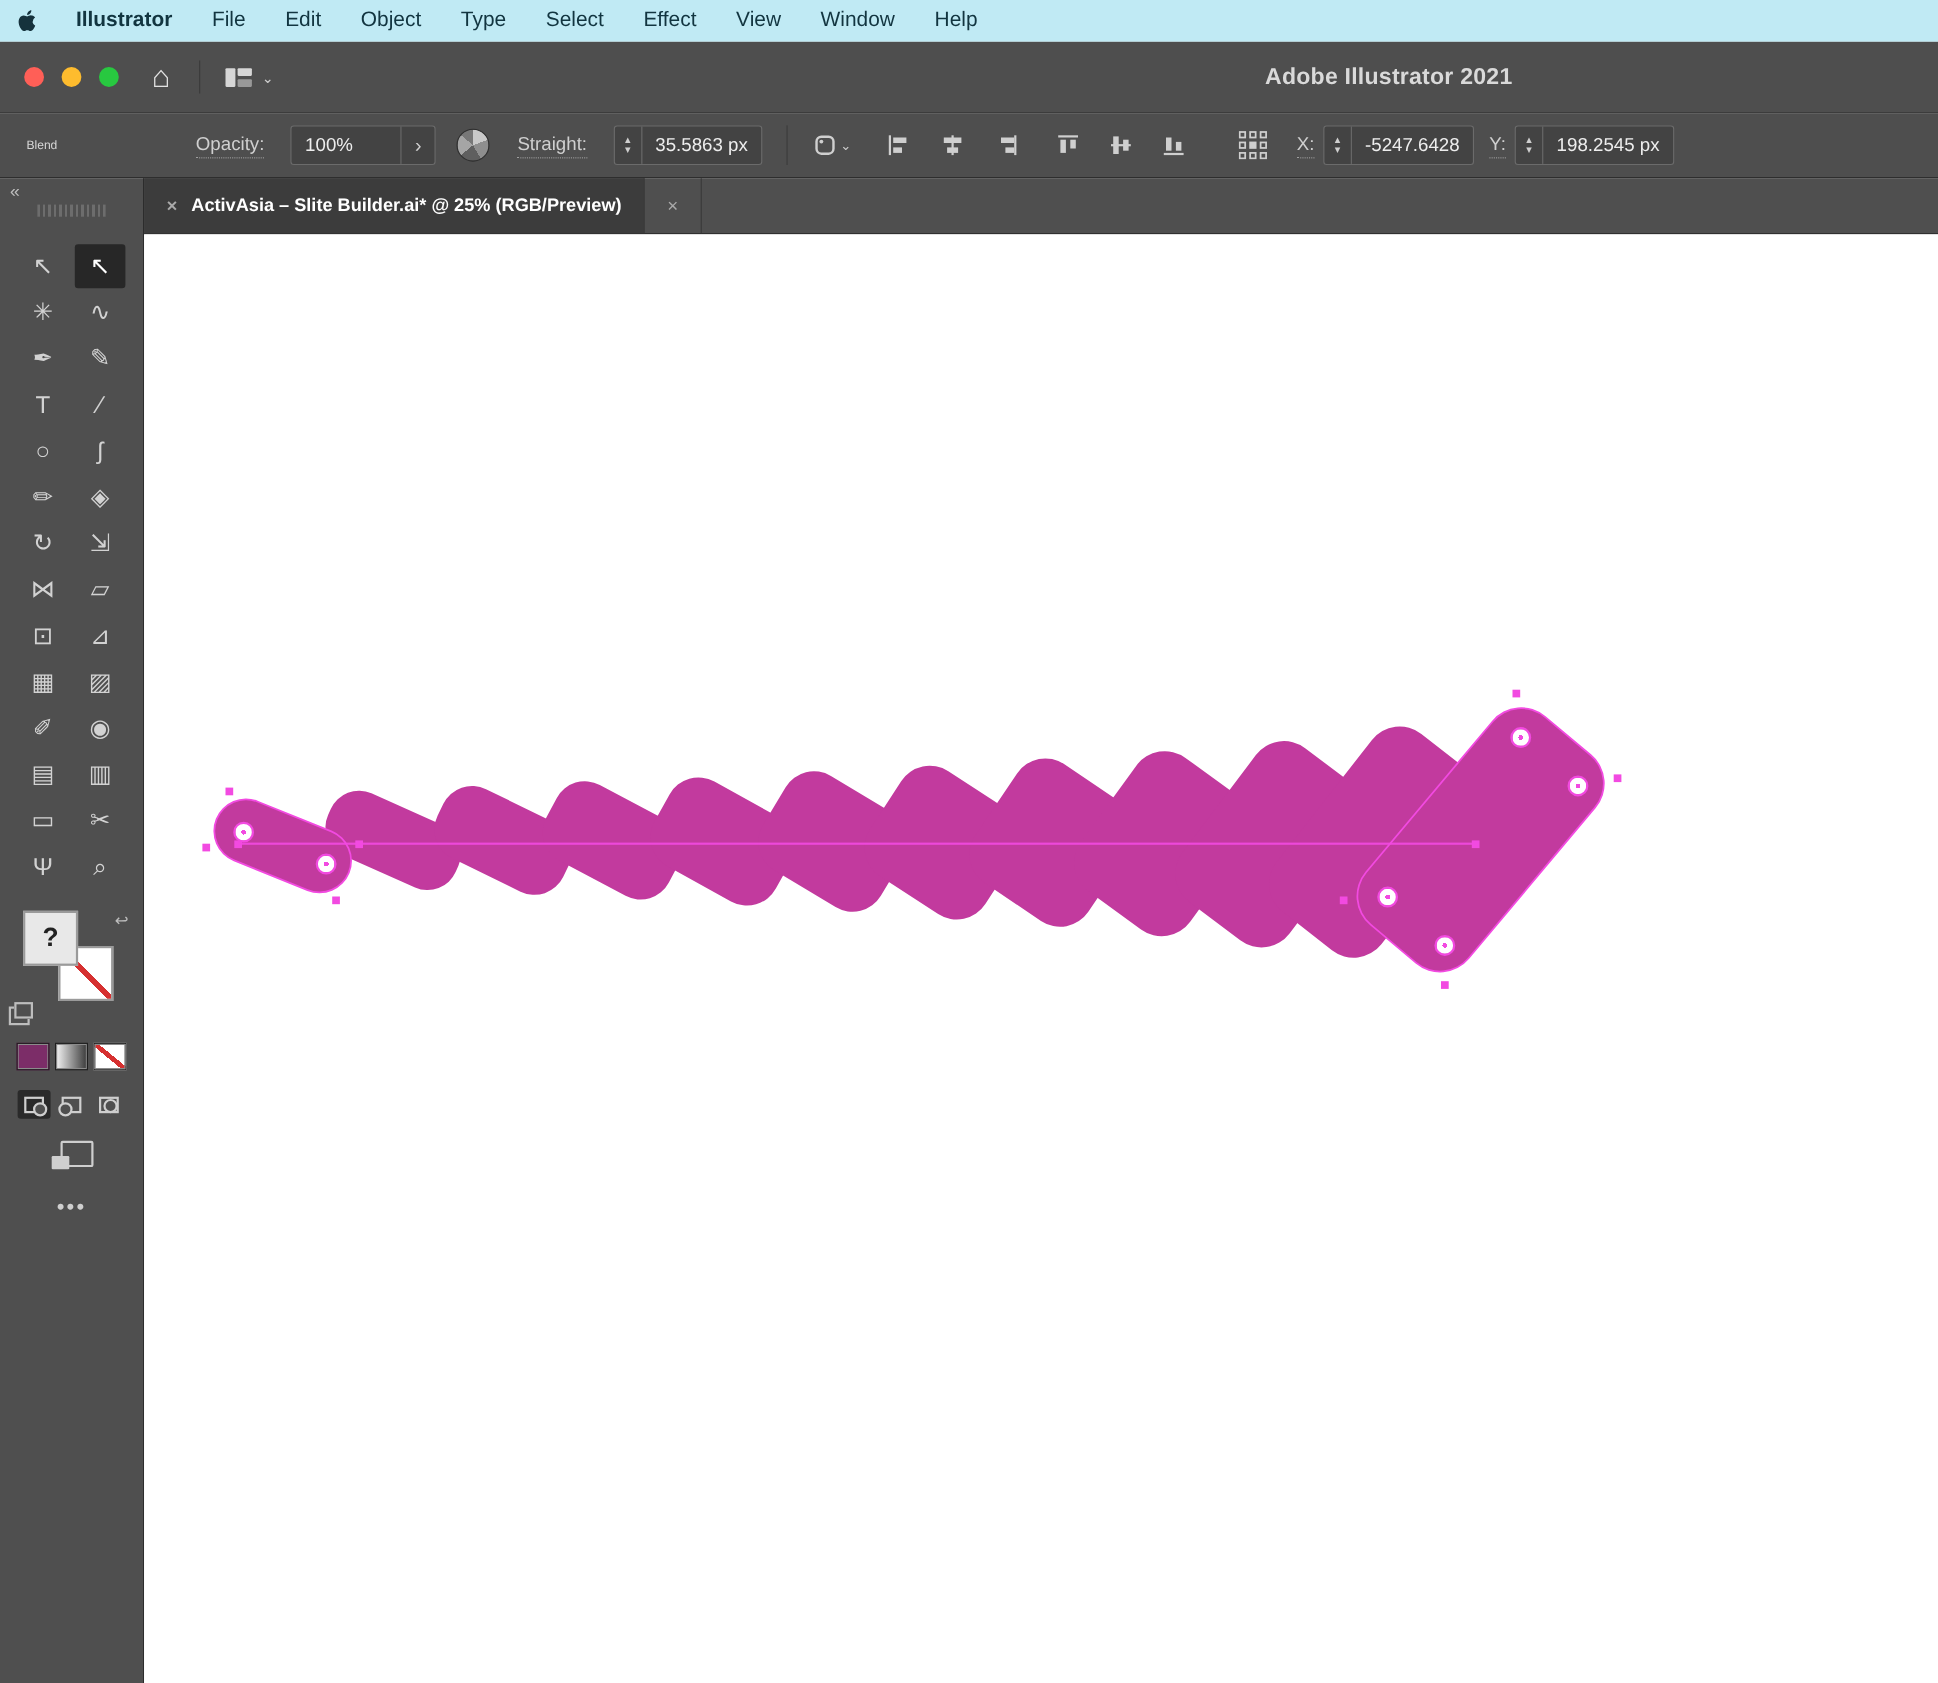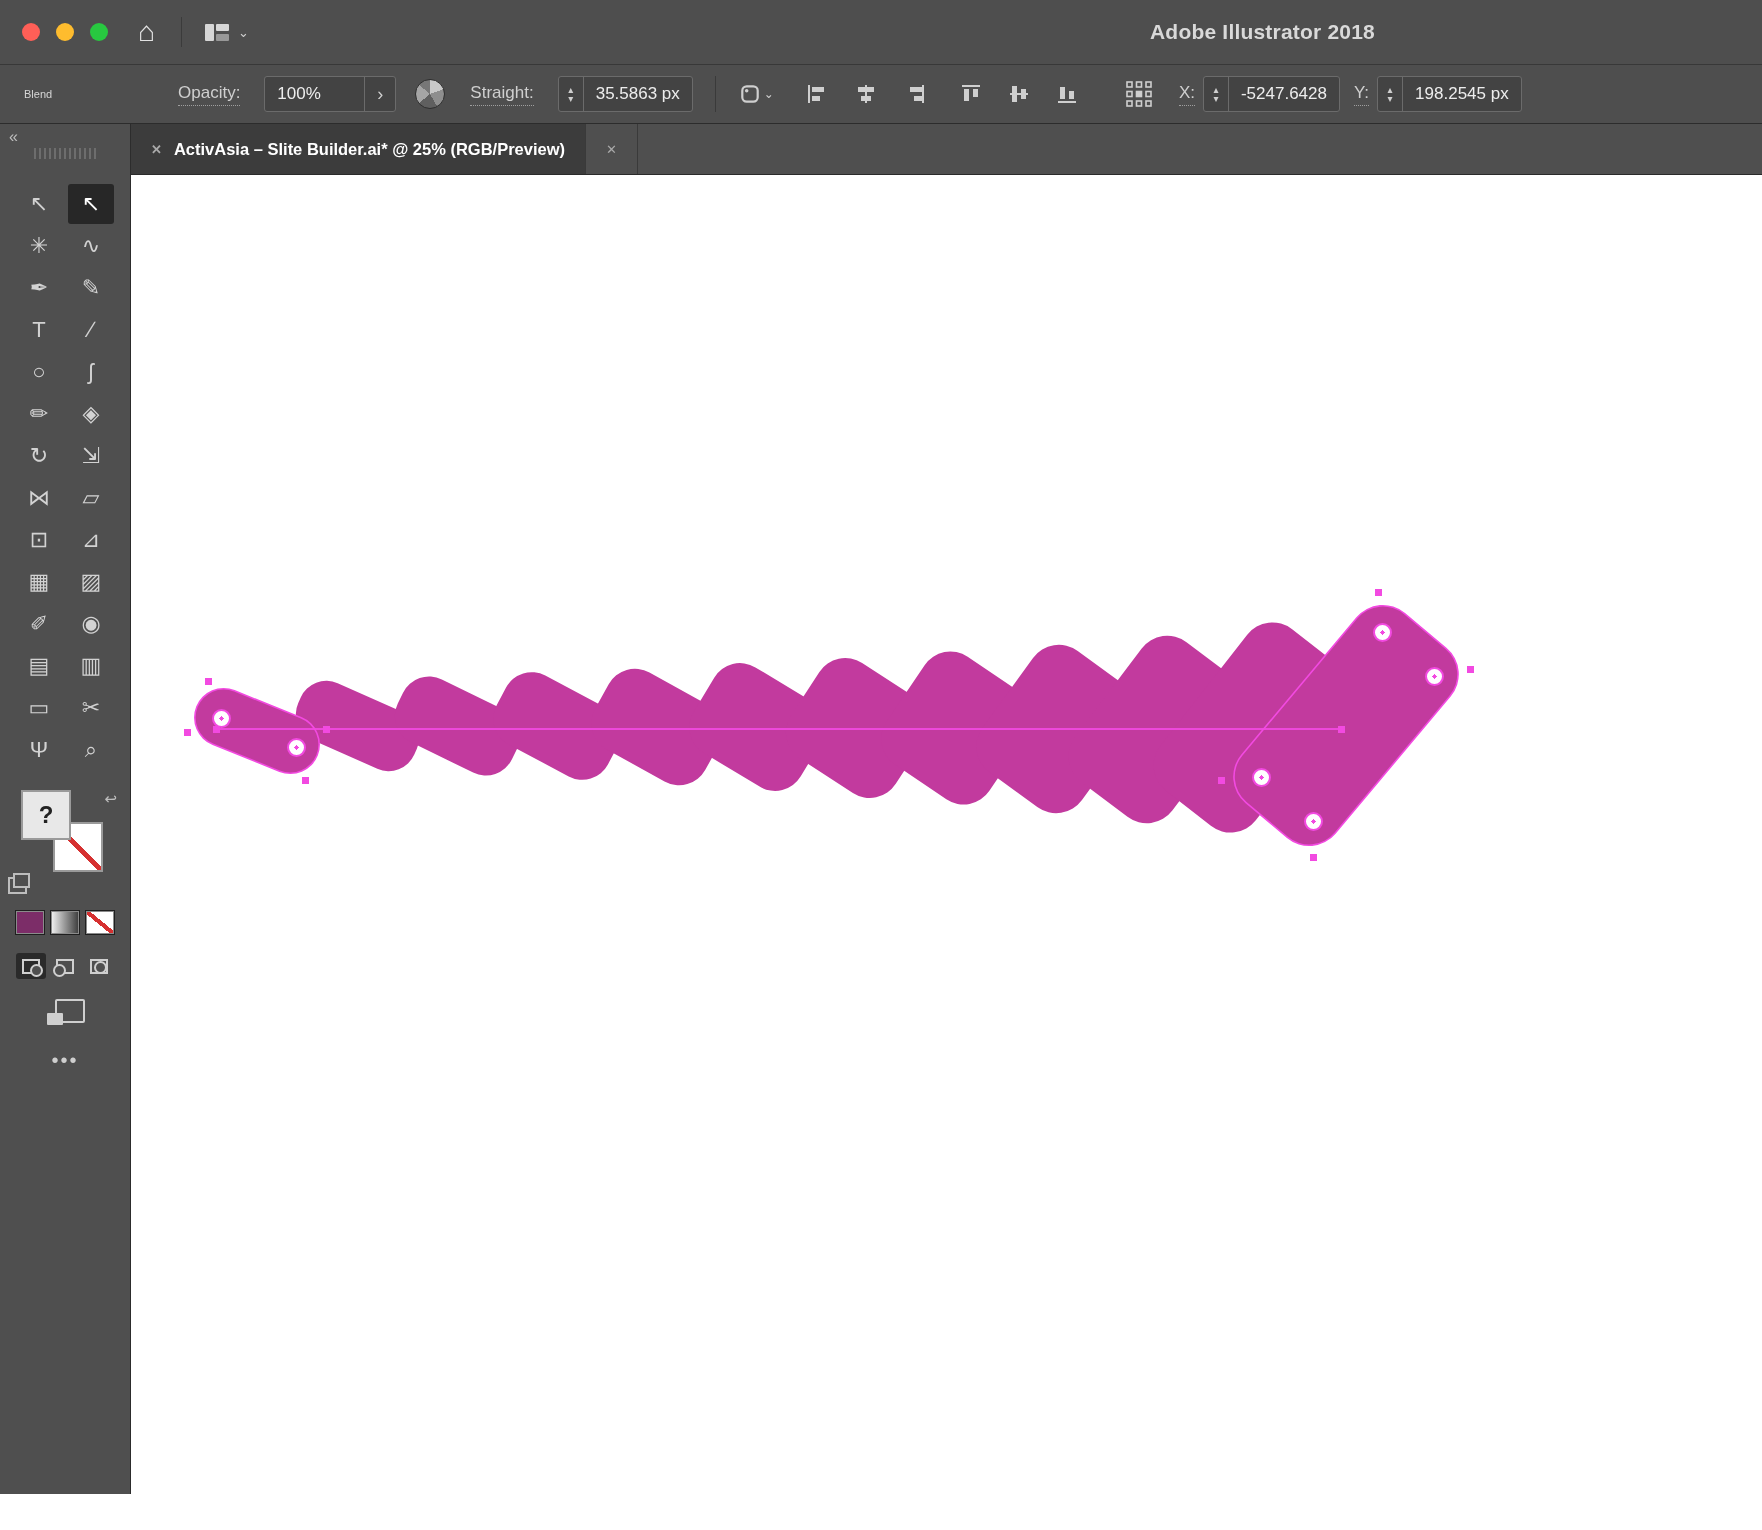--- a/index.html
+++ b/index.html
@@ -107,38 +107,55 @@
   .anchor{position:absolute;width:7px;height:7px;z-index:6;}
   .widget{position:absolute;width:15px;height:15px;border-radius:50%;z-index:6;}
 
   svg{display:block;}
 </style>
 </head>
 <body>
 
 <div class="screen">
 
+  <div class="menubar">
+    <span class="apple">
+      <svg width="17" height="20" viewBox="0 0 17 20">
+          <path fill="#15323c" d="M13.9 10.6c0-2.4 2-3.6 2.1-3.7-1.1-1.7-2.9-1.9-3.5-1.9-1.5-.2-2.9.9-3.7.9-.8 0-1.9-.9-3.2-.9C4 5 2.5 6 1.7 7.5c-1.6 2.8-.4 7 1.2 9.3.8 1.1 1.7 2.4 2.9 2.3 1.2 0 1.6-.7 3-.7s1.8.7 3 .7c1.3 0 2.1-1.1 2.9-2.2.9-1.3 1.2-2.6 1.3-2.6 0-.1-2.4-1-2.4-3.7zM11.5 3.3c.6-.8 1.1-1.9 1-3-1 0-2.1.6-2.8 1.4-.6.7-1.2 1.9-1 2.9 1.1.1 2.2-.5 2.8-1.3z"></path>
+        </svg>
+    </span>
+    <span class="menu-item appname">Illustrator</span>
+    <span class="menu-item">File</span>
+    <span class="menu-item">Edit</span>
+    <span class="menu-item">Object</span>
+    <span class="menu-item">Type</span>
+    <span class="menu-item">Select</span>
+    <span class="menu-item">Effect</span>
+    <span class="menu-item">View</span>
+    <span class="menu-item">Window</span>
+    <span class="menu-item">Help</span>
+  </div>
 
   <div class="titlebar">
     <div class="traffic">
       <span class="dot red"></span>
       <span class="dot yellow"></span>
       <span class="dot green"></span>
     </div>
     <span class="tb-icon">⌂</span>
     <span class="tb-divider"></span>
     <span class="ws-btn">
       <svg width="26" height="19" viewBox="0 0 26 19" fill="#d6d6d6">
         <rect x="1" y="1" width="9" height="17" rx="1"></rect>
         <rect x="12" y="1" width="13" height="7" rx="1"></rect>
         <rect x="12" y="11" width="13" height="7" rx="1" fill-opacity=".55"></rect>
       </svg>
       <span class="chev">⌄</span>
     </span>
-    <span class="tb-title">Adobe Illustrator 2018</span>
+    <span class="tb-title">Adobe Illustrator 2021</span>
   </div>
 
   <div class="controlbar">
     <span class="cb-label cb-blend">Blend</span>
 
     <span class="cb-label dotted">Opacity:</span>
     <div class="valuebox opacity">
       <span>100%</span>
       <span class="vb-arrow">›</span>
     </div>

